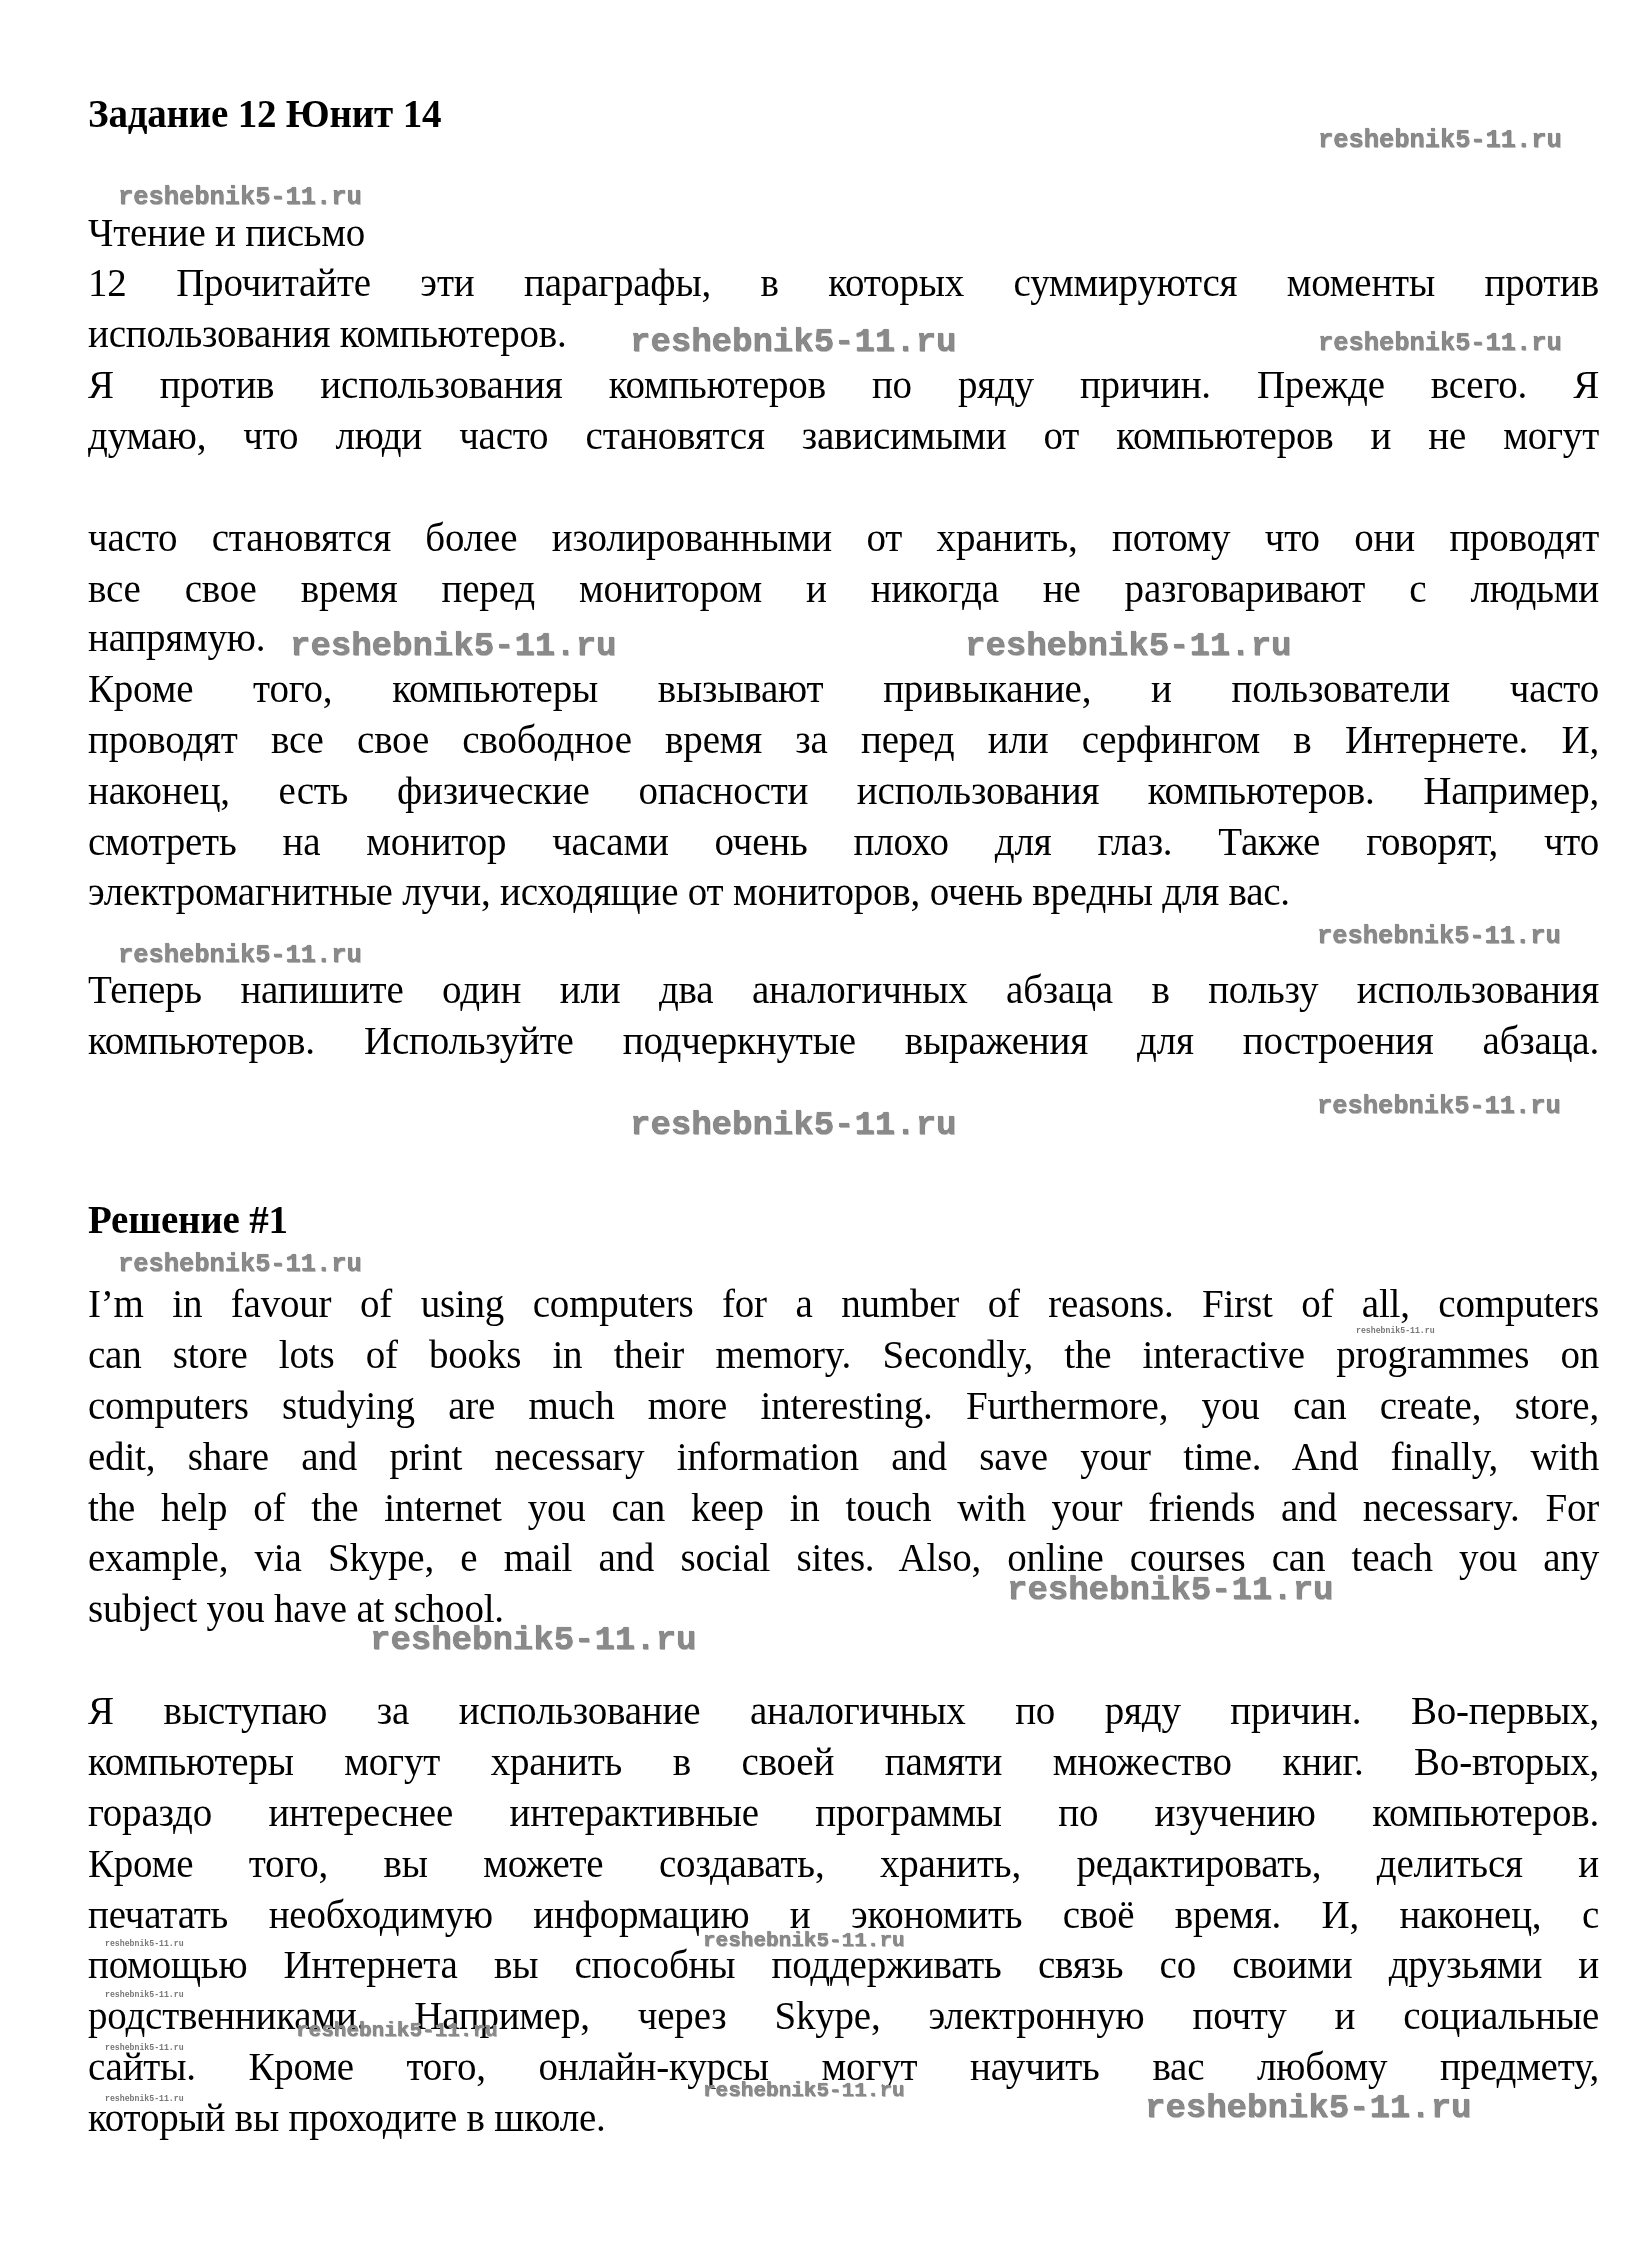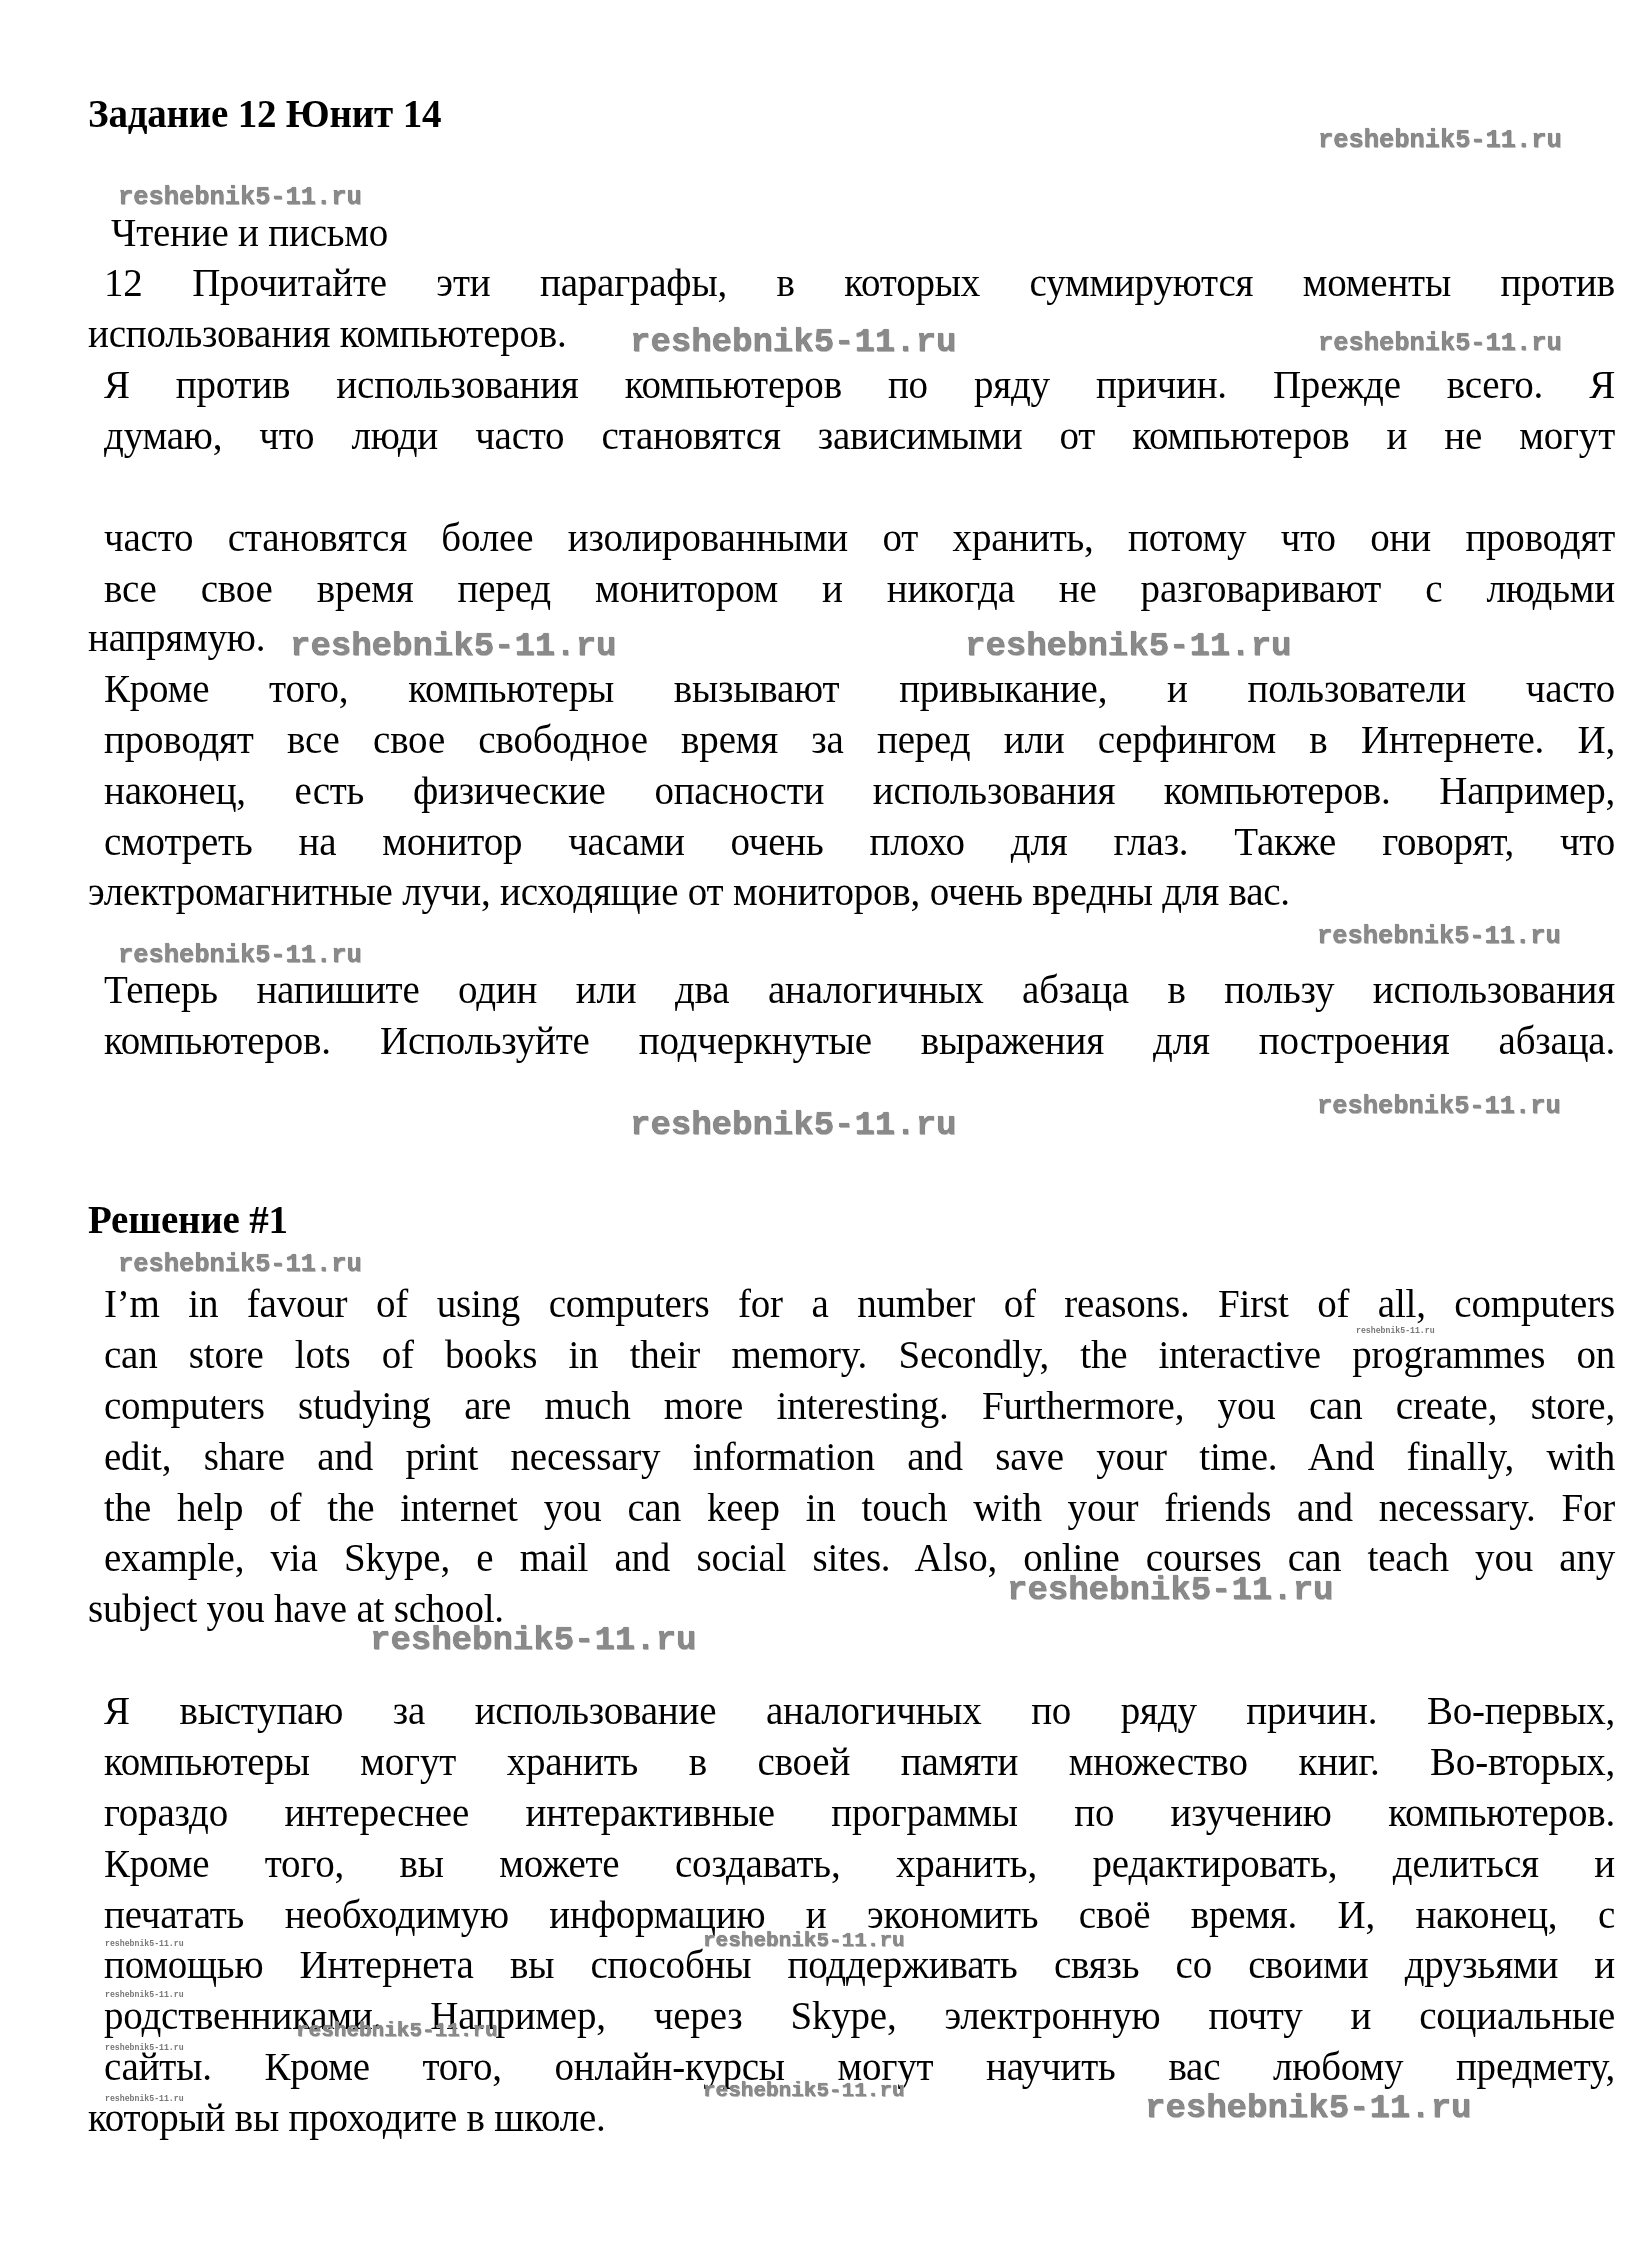--- a/index.html
+++ b/index.html
@@ -1,39 +1,39 @@
 <!DOCTYPE html>
 <html style="font-size:12px"><head>
 <meta charset="utf-8">
 <style>
   html, body { margin:0; padding:0; background:#ffffff; }
   body { width:1643px; height:2261px; position:relative; overflow:hidden;
          font-family:"Liberation Serif","DejaVu Serif",serif; color:#000; }
   .page { position:absolute; left:0; top:0; width:1626px; height:2261px; }
   .line { position:absolute; left:88px; width:1511px; font-size:39px; line-height:46px;
           white-space:nowrap; letter-spacing:-0.2px; }
-  .just { text-align:justify; text-align-last:justify;margin-left:16px; }
+  .just { text-align:justify; text-align-last:justify; }
   .bold { font-weight:bold; }
   .wm { position:absolute; font-family:Liberation Mono, monospace; font-weight:bold;
         color:#8a8a8a; white-space:nowrap; letter-spacing:0px;
         text-shadow: 0 0 0.7px #555, 0.7px 0.7px 0 #bdbdbd; }
   .wm-l { font-size:34px; }
   .wm-m { font-size:25.4px; }
   .wm-s { font-size:21px; }
   .wm-xs { font-size:8.2px; color:#777; text-shadow:none; }
 </style>
 </head>
 <body>
 
 <div class="page">
 
   <div class="line bold" style="top:91px;">Задание 12 Юнит 14</div>
   <div class="wm wm-m" style="left:1318px;top:126px;">reshebnik5-11.ru</div>
   <div class="wm wm-m" style="left:118px;top:183px;">reshebnik5-11.ru</div>
-  <div class="line" style="top:210px;margin-left:23px;">Чтение и письмо</div>
+  <div class="line" style="top:210px;">Чтение и письмо</div>
 
   <div class="line just" style="top:260px;">12 Прочитайте эти параграфы, в которых суммируются моменты против</div>
   <div class="line" style="top:311px;">использования компьютеров.</div>
   <div class="wm wm-l" style="left:630px;top:323px;">reshebnik5-11.ru</div>
   <div class="wm wm-m" style="left:1318px;top:329px;">reshebnik5-11.ru</div>
 
   <div class="line just" style="top:362px;">Я против использования компьютеров по ряду причин. Прежде всего. Я</div>
   <div class="line just" style="top:413px;">думаю, что люди часто становятся зависимыми от компьютеров и не могут</div>
   <div class="line just" style="top:515px;">часто становятся более изолированными от хранить, потому что они проводят</div>
   <div class="line just" style="top:566px;">все свое время перед монитором и никогда не разговаривают с людьми</div>

